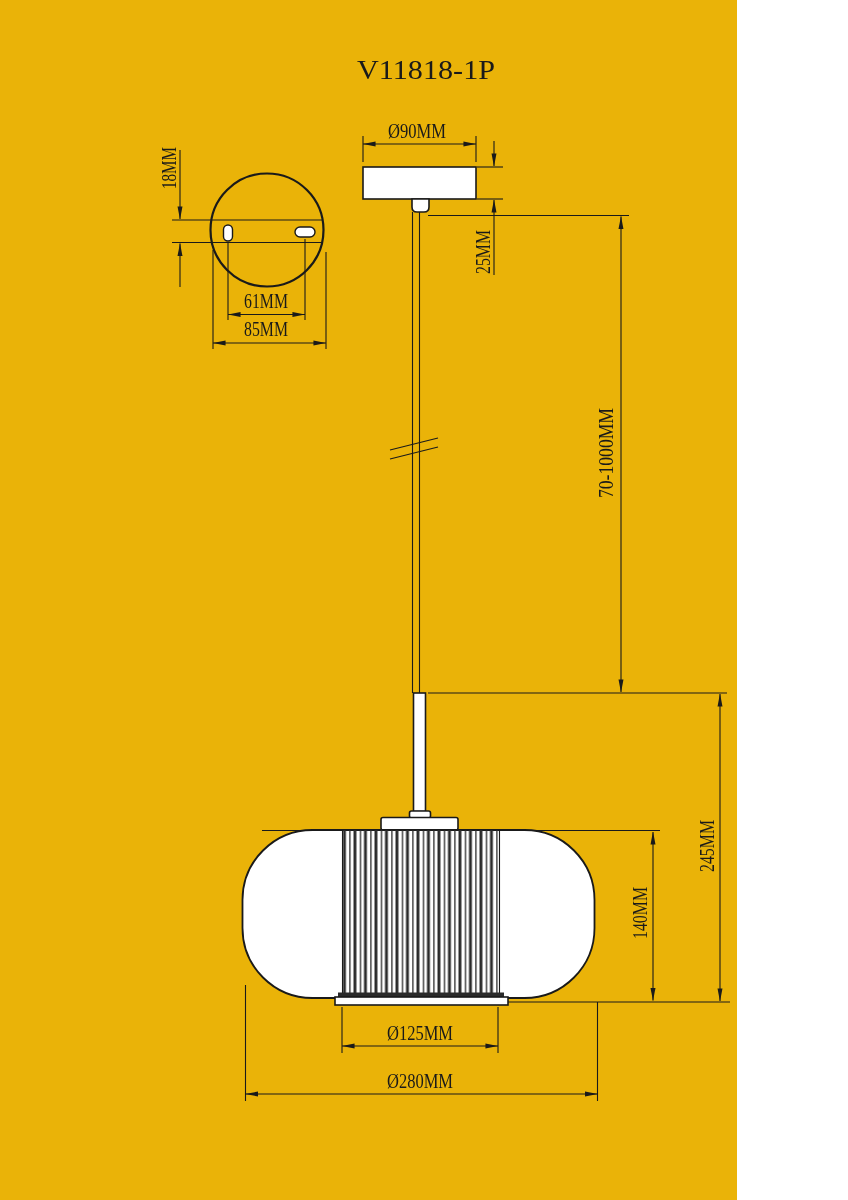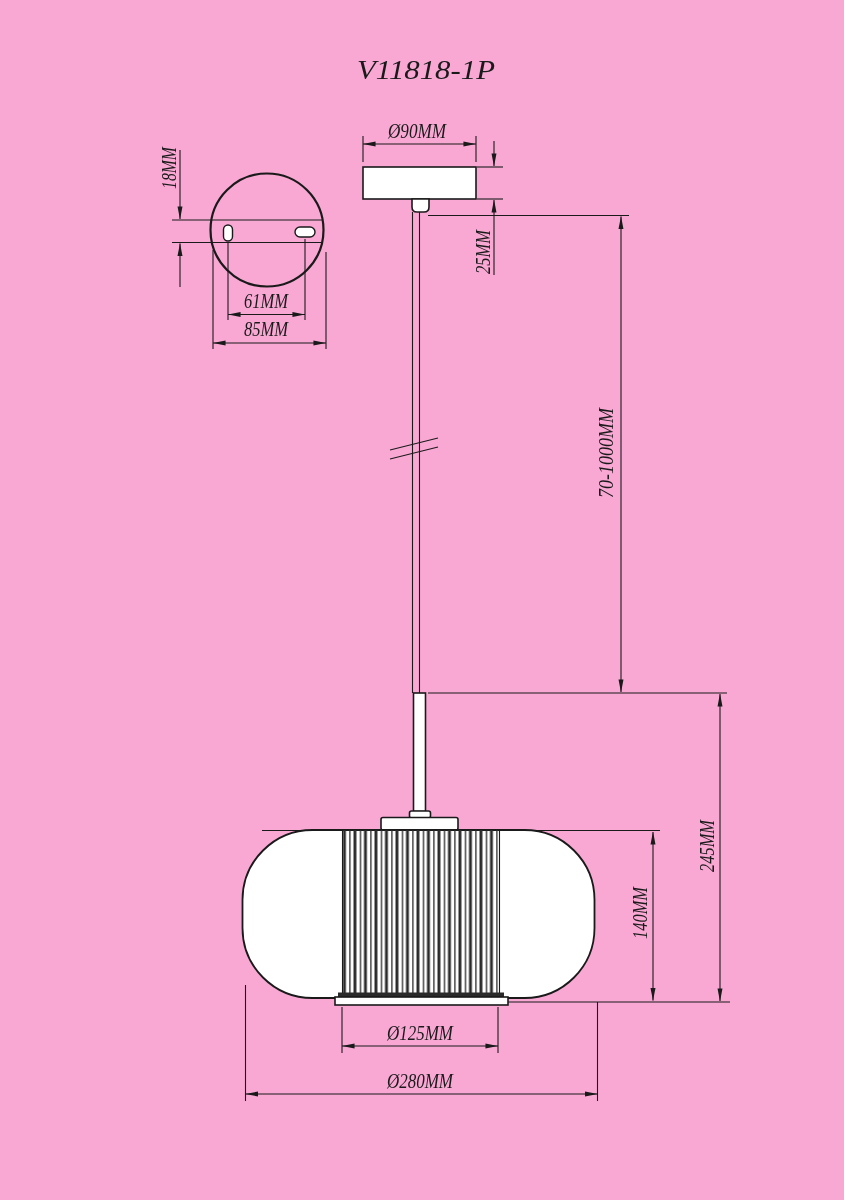--- a/index.html
+++ b/index.html
@@ -2,25 +2,24 @@
 <html><head>
 <meta charset="utf-8">
 <style>
   html, body {
     margin: 0;
     padding: 0;
     background: #ffffff;
   }
   .canvas {
     position: relative;
-    width: 844px;
+    width: 737px;
     height: 1200px;
-    background: #f9a8d4;
+    background: #eab308;
     overflow: hidden;
-    font-style: italic;
   }
   svg {
     display: block;
   }
   .outline {
     fill: #ffffff;
     stroke: #1a1a1a;
     stroke-width: 1.6;
   }
   .thin {

